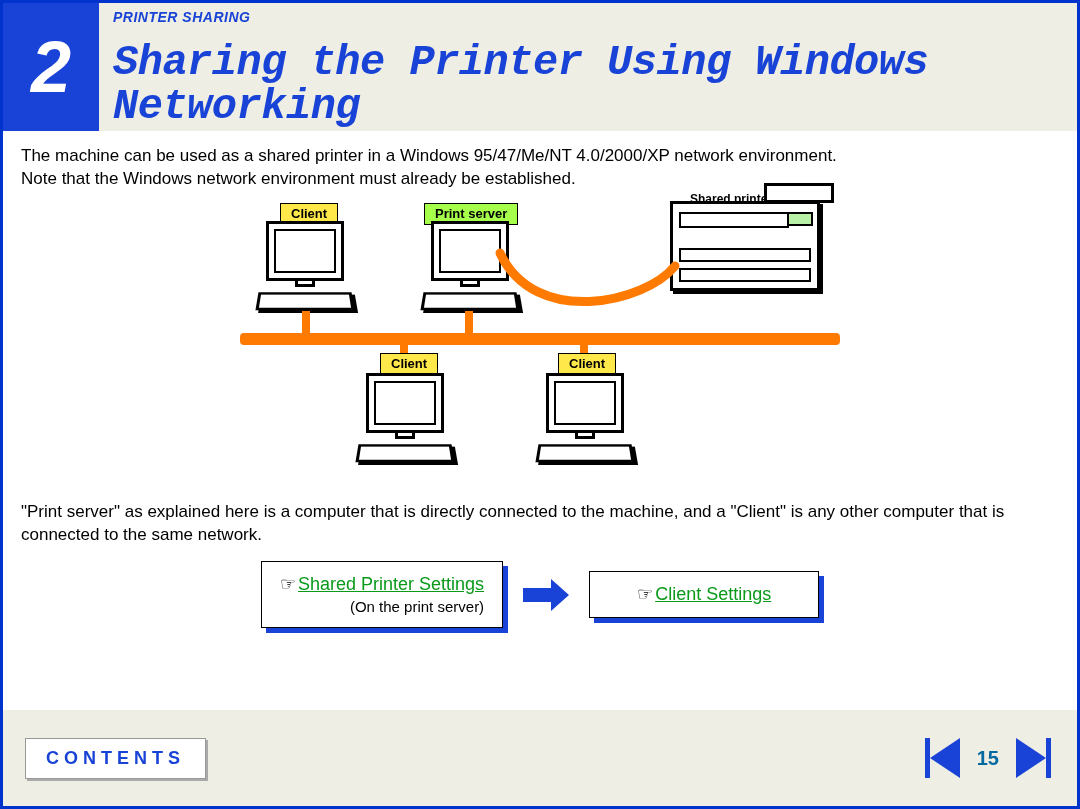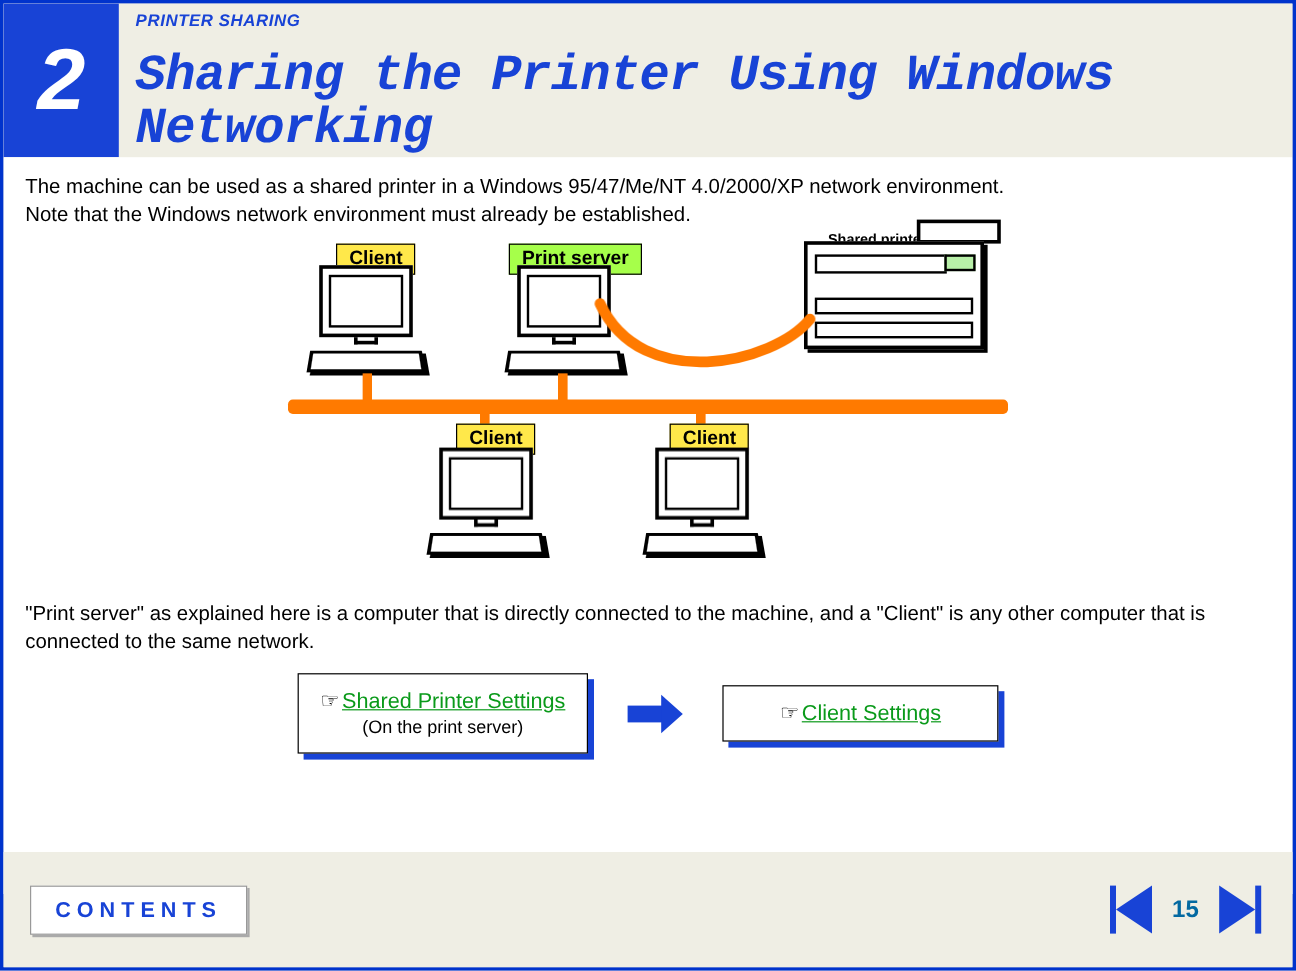--- a/index.html
+++ b/index.html
@@ -4,42 +4,42 @@
 <style>
   * { box-sizing: border-box; margin: 0; padding: 0; }
   html, body { width: 1080px; height: 809px; font-family: Arial, Helvetica, sans-serif; background:#fff; }
   .page { width:1080px; height:809px; border:3px solid #0033cc; background:#efeee4; position:relative; }
   .header { display:flex; align-items:stretch; background:#efeee4; }
   .chapnum { width:96px; background:#1843d6; color:#fff; font-size:72px; font-weight:bold; font-style:italic; display:flex; align-items:center; justify-content:center; font-family:"Arial Black", Arial, sans-serif; }
   .titleblock { flex:1; padding:6px 0 2px 14px; }
   .eyebrow { color:#1843d6; font-weight:bold; font-style:italic; font-size:14px; letter-spacing:.5px; margin-bottom:16px; }
   .title { color:#1843d6; font-weight:900; font-style:italic; font-size:42px; line-height:1.05; font-family:Liberation Mono, monospace; letter-spacing:-.5px; }
   .body { background:#fff; margin:0; padding:14px 18px; font-size:17px; line-height:1.35; color:#000; height:614px; position:relative; }
-  .nettitle { border:1px solid #000; background:#ffe84a; font-size:16px; font-weight:bold; padding:1px 10px; }
+  .nettitle { border:1px solid #000; background:#ffe84a; font-size:13px; font-weight:bold; padding:1px 10px; }
   .srvtitle { background:#a6ff4a; }
   .plainlbl { font-size:12px; font-weight:bold; }
   .diagram { position:relative; width:600px; height:280px; margin:12px auto 18px; }
   .bus { position:absolute; left:0; right:0; top:130px; height:12px; background:#ff7a00; border-radius:4px; }
   .drop { position:absolute; width:8px; background:#ff7a00; }
   .pc { position:absolute; width:110px; }
   .monitor { width:78px; height:60px; border:3px solid #000; background:#fff; margin:0 auto; position:relative; }
   .screen { position:absolute; inset:5px; border:2px solid #000; background:#fff; }
   .stand { width:20px; height:8px; background:#fff; border:3px solid #000; border-top:none; margin:-2px auto 0; }
   .kbd { width:96px; height:22px; border:3px solid #000; background:#fff; margin:3px auto 0; transform:perspective(200px) rotateX(35deg); box-shadow:3px 3px 0 #000; }
   .printer { position:absolute; left:430px; top:-2px; width:160px; }
   .prbody { width:150px; height:90px; border:3px solid #000; background:#fff; position:relative; box-shadow:3px 3px 0 #000; }
   .prtop { position:absolute; right:-4px; top:-18px; width:70px; height:20px; border:3px solid #000; background:#fff; }
   .prtray { position:absolute; left:6px; top:8px; width:110px; height:16px; border:2px solid #000; }
   .prctrl { position:absolute; right:4px; top:8px; width:26px; height:14px; border:2px solid #000; background:#b8f0a8; }
   .prslot { position:absolute; bottom:6px; left:6px; right:6px; height:14px; border:2px solid #000; }
   .prslot2 { position:absolute; bottom:26px; left:6px; right:6px; height:14px; border:2px solid #000; }
-  .linkboxes { display:flex; align-items:center; justify-content:center; gap:33px; margin-top:10px; }
+  .linkboxes { display:flex; align-items:center; justify-content:center; gap:20px; margin-top:10px; }
   .linkbox { border:1px solid #000; background:#fff; box-shadow:5px 5px 0 #1843d6; padding:10px 18px; text-align:center; min-width:230px; }
   .lnk { color:#0a9a1a; font-size:18px; text-decoration:underline; }
-  .sub { font-size:15px; }
+  .sub { font-size:15px;text-align:right; }
   .hand { font-size:18px; color:#000; text-decoration:none; margin-right:2px; }
   .arrow-between { width:46px; height:32px; position:relative; }
   .arrow-between .shaft { position:absolute; left:0; top:9px; width:30px; height:14px; background:#1843d6; }
   .arrow-between .head { position:absolute; left:28px; top:0; width:0; height:0; border-left:18px solid #1843d6; border-top:16px solid transparent; border-bottom:16px solid transparent; }
   .footer { position:absolute; left:0; right:0; bottom:0; height:96px; background:#efeee4; display:flex; align-items:center; padding:0 22px; }
   .fbtn { background:#fff; border:1px solid #999; box-shadow:2px 2px 0 #aaa; padding:9px 20px; font-weight:bold; letter-spacing:5px; color:#1843d6; font-size:18px; cursor:pointer; }
   .spacer { flex:1; }
   .navarrow { width:44px; height:44px; display:flex; align-items:center; justify-content:center; cursor:pointer; }
   .tri-l { width:0; height:0; border-right:30px solid #1843d6; border-top:20px solid transparent; border-bottom:20px solid transparent; }
   .tri-r { width:0; height:0; border-left:30px solid #1843d6; border-top:20px solid transparent; border-bottom:20px solid transparent; }

